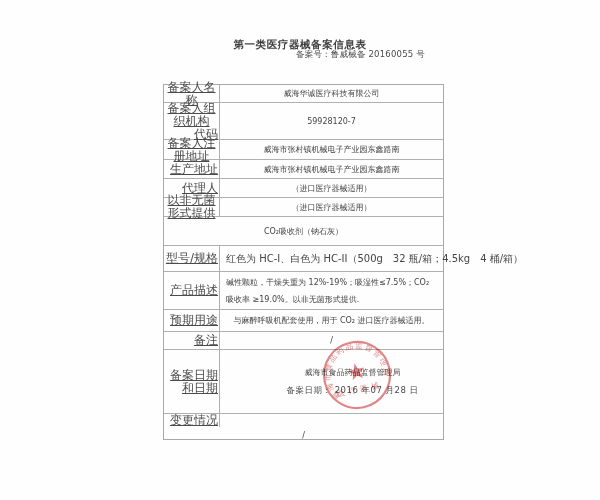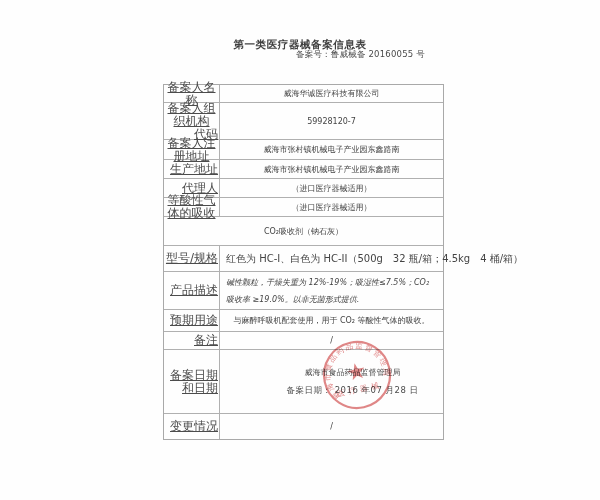--- a/index.html
+++ b/index.html
@@ -20,34 +20,34 @@
   .record-no{
     position:absolute;top:49px;left:296px;
     font-size:8.5px;color:#4a4a4a;letter-spacing:0.2px;
   }
   .rtable{
     position:absolute;left:163px;top:84px;width:279px;
     border:1px solid #a9a9a9;
     background:transparent;
   }
   .row{display:flex;box-sizing:border-box;border-bottom:1px solid #b0b0b0;}
-  .row:last-child{border-bottom:none;}
+  .row:last-child{border-bottom:none;flex-direction:column;}
   .cl{
     width:56px;min-width:56px;box-sizing:border-box;
     border-right:1px solid #b0b0b0;
     display:flex;flex-direction:column;justify-content:center;align-items:flex-end;
     text-align:center;font-size:12px;color:#4c4c4c;
     line-height:13px;padding:0 1px;text-decoration:underline;
   }
   .cv{
     flex:1;display:flex;align-items:center;
     padding:0 6px;font-size:8px;color:#444;line-height:17px;justify-content:center;
   }
   .cv.small{font-size:10px;white-space:nowrap;}
-  .cv.wrap{line-height:17px;font-style:italic;}
+  .cv.wrap{line-height:17px;}
   .cv.cert{
     flex-direction:column;justify-content:center;align-items:center;
     padding-left:48px;gap:7px;line-height:11px;
   }
   .cert .unit-name{font-size:8px;color:#4a4a4a;}
   .cert .record-date{font-size:8.5px;color:#4a4a4a;letter-spacing:0.5px;}
   .stamp{
     position:absolute;left:321px;top:339px;width:72px;height:72px;
     transform:rotate(-12deg);
     opacity:0.8;mix-blend-mode:multiply;
@@ -106,21 +106,21 @@
       <div class="cl">
           <span>代理人</span>
         </div>
       <div class="cv">
           <span>（进口医疗器械适用）</span>
         </div>
     </div>
 
     <div class="row" style="height:19px">
       <div class="cl">
-          <span>等酸性气体的吸收</span>
+          <span>以非无菌形式提供</span>
         </div>
       <div class="cv">
           <span>（进口医疗器械适用）</span>
         </div>
     </div>
 
     <div class="row" style="height:29px">
       <div class="cv">
           <span>CO₂吸收剂（钠石灰）</span>
         </div>
@@ -142,21 +142,21 @@
       <div class="cv wrap">
           <span>碱性颗粒，干燥失重为 12%-19%；吸湿性≤7.5%；CO₂吸收率 ≥19.0%。以非无菌形式提供.</span>
         </div>
     </div>
 
     <div class="row" style="height:22px">
       <div class="cl">
           <span>预期用途</span>
         </div>
       <div class="cv">
-          <span>与麻醉呼吸机配套使用，用于 CO₂ 等酸性气体的吸收。</span>
+          <span>与麻醉呼吸机配套使用，用于 CO₂ 进口医疗器械适用。</span>
         </div>
     </div>
 
     <div class="row" style="height:18px">
       <div class="cl">
           <span>备注</span>
         </div>
       <div class="cv">
           <span>/</span>
         </div>

